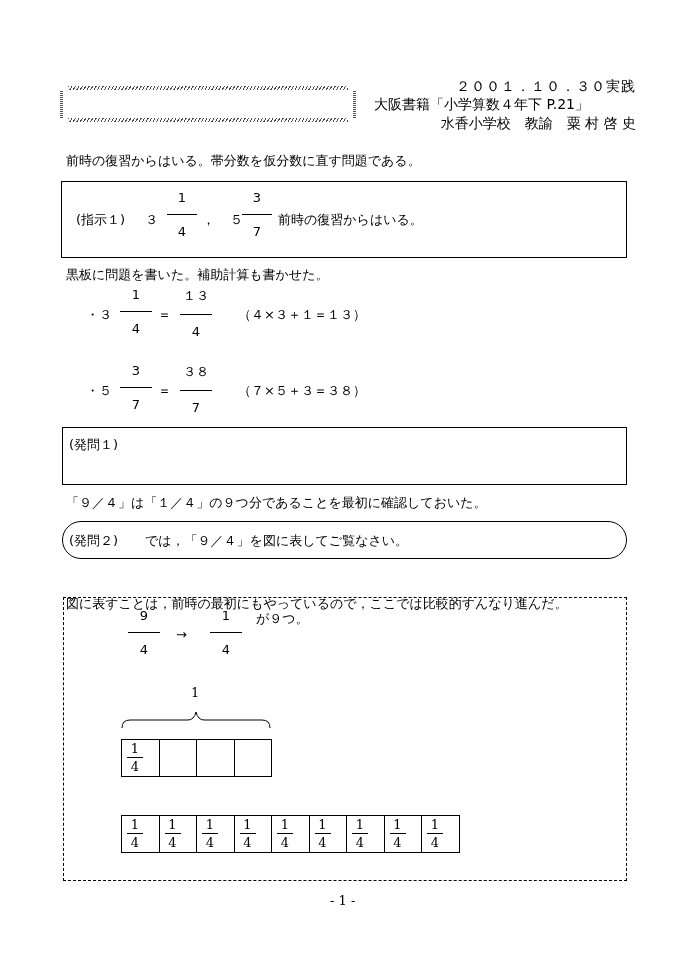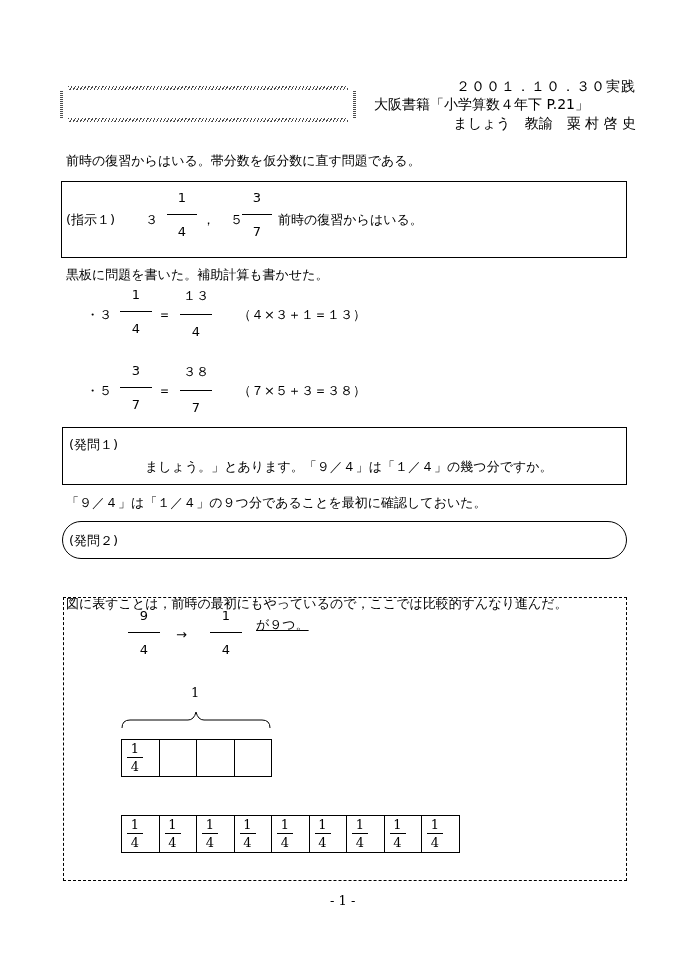--- a/index.html
+++ b/index.html
@@ -36,26 +36,26 @@
 <body>
 
 <div class="title-box">
   <div class="hatch-top"></div>
   <div class="hatch-bot"></div>
   <div class="hatch-l"></div>
   <div class="hatch-r"></div>
 </div>
 <div class="abs" style="right:52px; top:78px; font-size:14px; letter-spacing:1px;">２００１．１０．３０実践</div>
 <div class="abs" style="left:374px; top:96px; font-size:14px;">大阪書籍「小学算数４年下 P.21」</div>
-<div class="abs" style="right:52px; top:115px; font-size:14px;">ましょう　教諭　粟 村 啓 史</div>
+<div class="abs" style="right:52px; top:115px; font-size:14px;">水香小学校　教諭　粟 村 啓 史</div>
 
 <div class="abs" style="left:66px; top:152px;">前時の復習からはいる。帯分数を仮分数に直す問題である。</div>
 
 <div class="box" style="left:61px; top:181px; width:566px; height:77px;">
-  <div class="abs" style="left:4px; top:29px;">(指示１)</div>
+  <div class="abs" style="left:14px; top:29px;">(指示１)</div>
   <div class="abs" style="left:83px; top:29px;">３</div>
   <div class="frac" style="left:105px; top:8px; width:30px;">
     <span class="n">1</span>
     <span class="bar"></span>
     <span class="d">4</span>
   </div>
   <div class="abs" style="left:140px; top:29px;">，</div>
   <div class="abs" style="left:168px; top:29px;">５</div>
   <div class="frac" style="left:180px; top:8px; width:30px;">
     <span class="n">3</span>
@@ -94,44 +94,44 @@
   <div class="frac" style="left:180px; top:363px; width:32px;">
     <span class="n">３８</span>
     <span class="bar"></span>
     <span class="d">7</span>
   </div>
   <div class="abs" style="left:238px; top:382px;">（７×５＋３＝３８）</div>
 </div>
 
 <div class="box" style="left:62px; top:427px; width:565px; height:58px;">
   <div class="abs" style="left:6px; top:8px;">(発問１)</div>
-  <div class="abs" style="left:82px; top:30px;">ましょう。」とあります。「９／４」は「１／４」の幾つ分ですか。</div>
 </div>
 
 <div class="abs" style="left:66px; top:494px;">「９／４」は「１／４」の９つ分であることを最初に確認しておいた。</div>
 
 <div class="box" style="left:62px; top:521px; width:565px; height:38px;border-radius:19px;">
   <div class="abs" style="left:6px; top:10px;">(発問２)</div>
+  <div class="abs" style="left:82px; top:10px;">では，「９／４」を図に表してご覧なさい。</div>
 </div>
 
 <div class="abs" style="left:66px; top:570px;margin-top:25px;">図に表すことは，前時の最初にもやっているので，ここでは比較的すんなり進んだ。</div>
 
 <div class="dashed" style="left:63px; top:597px; width:564px; height:284px;">
   <div class="frac" style="left:64px; top:10px; width:32px;">
     <span class="n">9</span>
     <span class="bar"></span>
     <span class="d">4</span>
   </div>
   <div class="abs" style="left:112px; top:29px;">→</div>
   <div class="frac" style="left:146px; top:10px; width:32px;">
     <span class="n">1</span>
     <span class="bar"></span>
     <span class="d">4</span>
   </div>
-  <div class="abs" style="left:192px; top:18px;text-decoration:underline;">が９つ。</div>
+  <div class="abs" style="left:192px; top:12px;">が９つ。</div>
 
   <div class="abs" style="left:127px; top:87px; font-family:'DejaVu Serif',serif;">1</div>
   <svg class="abs" style="left:56px; top:110px;" width="152" height="22">
     <path d="M2 20 Q2 12 10 12 L68 12 Q74 12 76 4 Q78 12 84 12 L142 12 Q150 12 150 20" fill="none" stroke="#000" stroke-width="1"></path>
   </svg>
 
   <div id="unit-row">
       <div class="cell" style="left: 57px; top: 141px; width: 38.5px; height: 38px;">
         <div class="cellfrac">
           <span style="display: block;">1</span>

